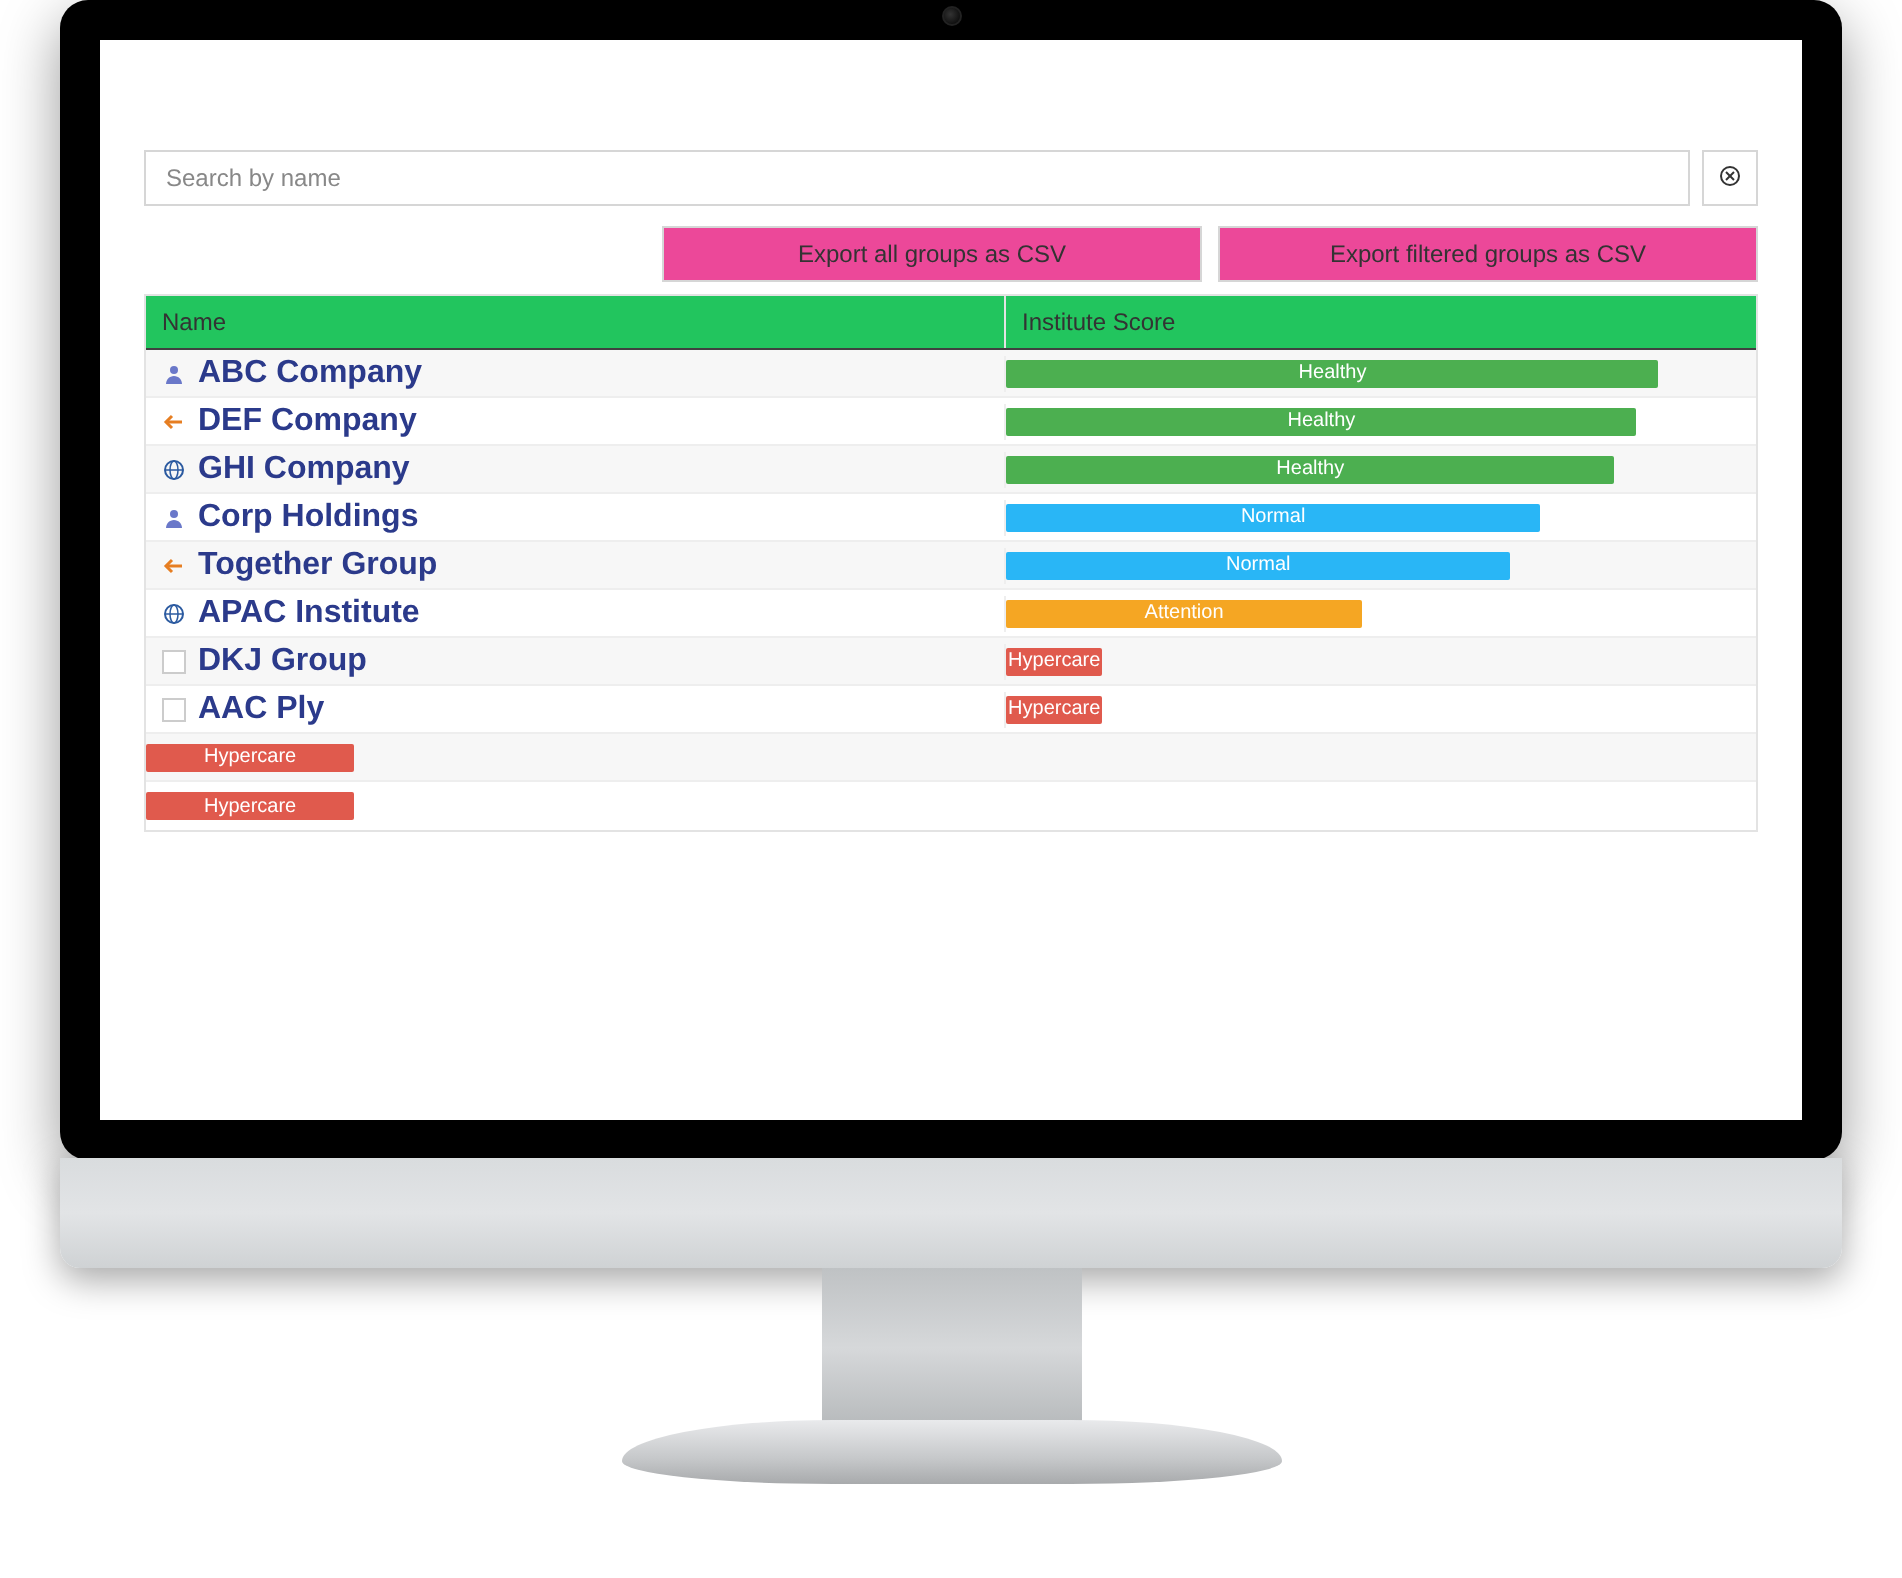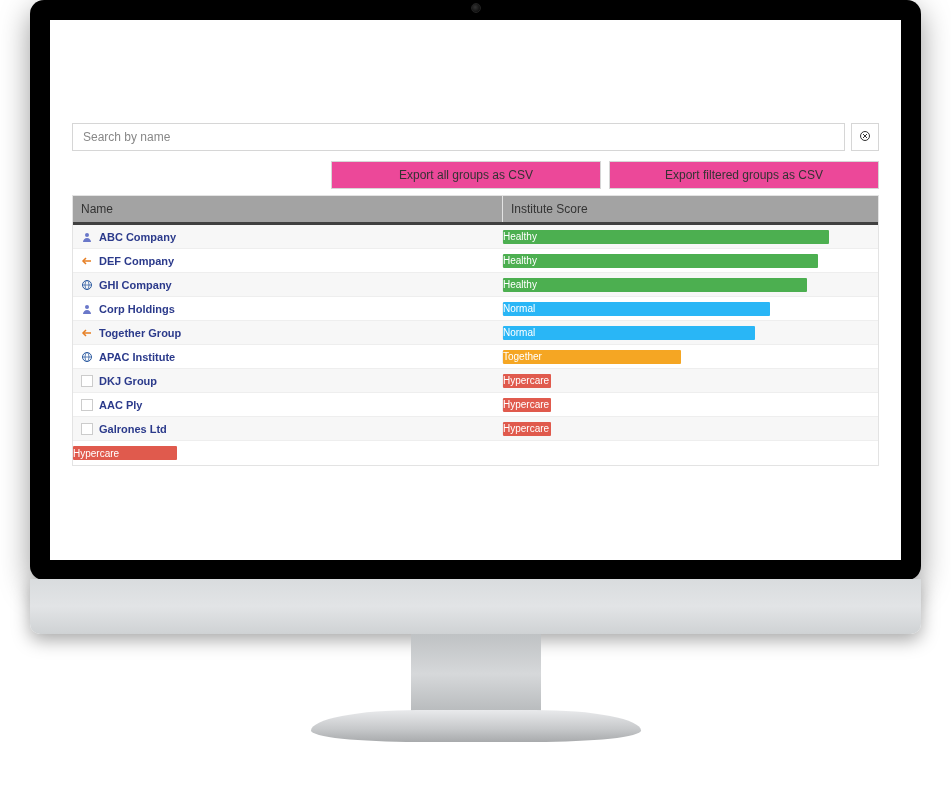--- a/index.html
+++ b/index.html
@@ -33,21 +33,20 @@
     border: 1px solid #222;
   }
   .screen-outer {
     position: absolute;
     top: 20px; left: 20px; right: 20px; bottom: 20px;
     background: #fff;
     overflow: hidden;
   }
   .screen-inner {
     padding: 55px 22px 20px 22px;
-    margin-top: 48px;
   }
   
   .chin {
     position: absolute;
     left: 30px;
     top: 579px;
     width: 891px;
     height: 55px;
     background: linear-gradient(to bottom, #d9dcde 0%, #e2e4e6 50%, #cfd2d4 100%);
     border-bottom-left-radius: 10px;
@@ -116,22 +115,22 @@
     color: #333;
     cursor: pointer;
   }
 
   .table {
     border: 1px solid #e3e3e3;
     font-size: 12px;
   }
   .thead {
     display: flex;
-    background: #a3a3a3;
-    border-bottom: 3px solid #404040;
+    background: #22c55e;
+    border-bottom: 1px solid #404040;
   }
   .th {
     padding: 6px 8px;
     color: #333;
   }
   .col-name { width: 430px; border-right: 1px solid #e3e3e3; }
   .col-score { flex: 1; }
 
   .row {
     display: flex;
@@ -157,34 +156,35 @@
     flex-shrink: 0;
   }
   .row-icon svg { width: 12px; height: 12px; }
   .row-icon.checkbox-ico {
     border: 1px solid #ccc;
     background: #fff;
   }
   .name-link {
     color: #2b3a8b;
     font-weight: 600;
-    font-size: 11px;
+    font-size: 16px;
     cursor: pointer;
   }
 
   .cell-score {
     flex: 1;
     padding: 2px 4px 2px 0;
     display: flex;
     align-items: center;
   }
   .bar {
     height: 14px;
     display: flex;
     align-items: center;
+    justify-content: center;
     color: #fff;
     font-size: 10px;
     white-space: nowrap;
     border-radius: 1px;
   }
 </style>
 </head>
 <body>
 
 <div class="monitor">
@@ -303,21 +303,21 @@
                   <svg viewBox="0 0 24 24">
                     <circle cx="12" cy="12" r="9" fill="none" stroke="#2b5aa0" stroke-width="2"></circle>
                     <ellipse cx="12" cy="12" rx="4" ry="9" fill="none" stroke="#2b5aa0" stroke-width="1.5"></ellipse>
                     <line x1="3" y1="12" x2="21" y2="12" stroke="#2b5aa0" stroke-width="1.5"></line>
                   </svg>
                 </span>
                 <span class="name-link">APAC Institute</span>
               </div>
               <div class="cell-score">
                 <div class="bar" style="width: 48%; background: rgb(245, 166, 35);">
-                  <span>Together</span>
+                  <span>Attention</span>
                 </div>
               </div>
             </div>
             <div class="row">
               <div class="cell-name">
                 <span class="row-icon checkbox-ico"></span>
                 <span class="name-link">DKJ Group</span>
               </div>
               <div class="cell-score">
                 <div class="bar" style="width: 13%; background: rgb(224, 90, 77);">
@@ -330,24 +330,20 @@
                 <span class="row-icon checkbox-ico"></span>
                 <span class="name-link">AAC Ply</span>
               </div>
               <div class="cell-score">
                 <div class="bar" style="width: 13%; background: rgb(224, 90, 77);">
                   <span>Hypercare</span>
                 </div>
               </div>
             </div>
             <div class="row">
-              <div class="cell-name">
-                <span class="row-icon checkbox-ico"></span>
-                <span class="name-link">Galrones Ltd</span>
-              </div>
               <div class="cell-score">
                 <div class="bar" style="width: 13%; background: rgb(224, 90, 77);">
                   <span>Hypercare</span>
                 </div>
               </div>
             </div>
             <div class="row">
               <div class="cell-score">
                 <div class="bar" style="width: 13%; background: rgb(224, 90, 77);">
                   <span>Hypercare</span>

